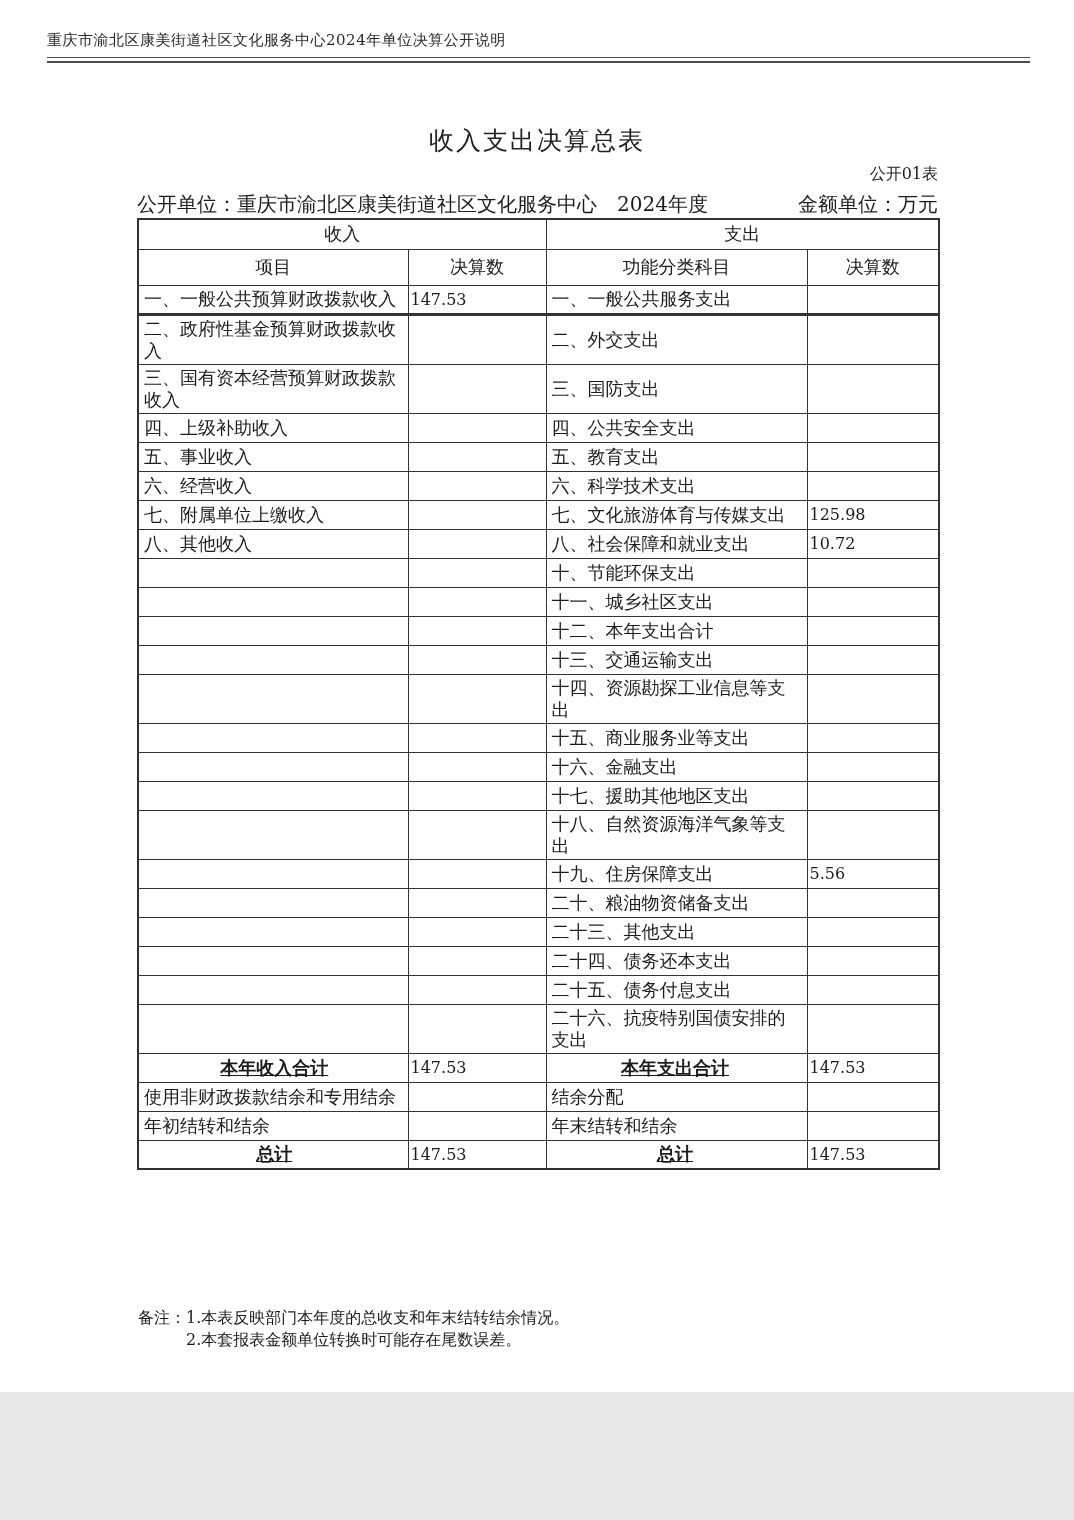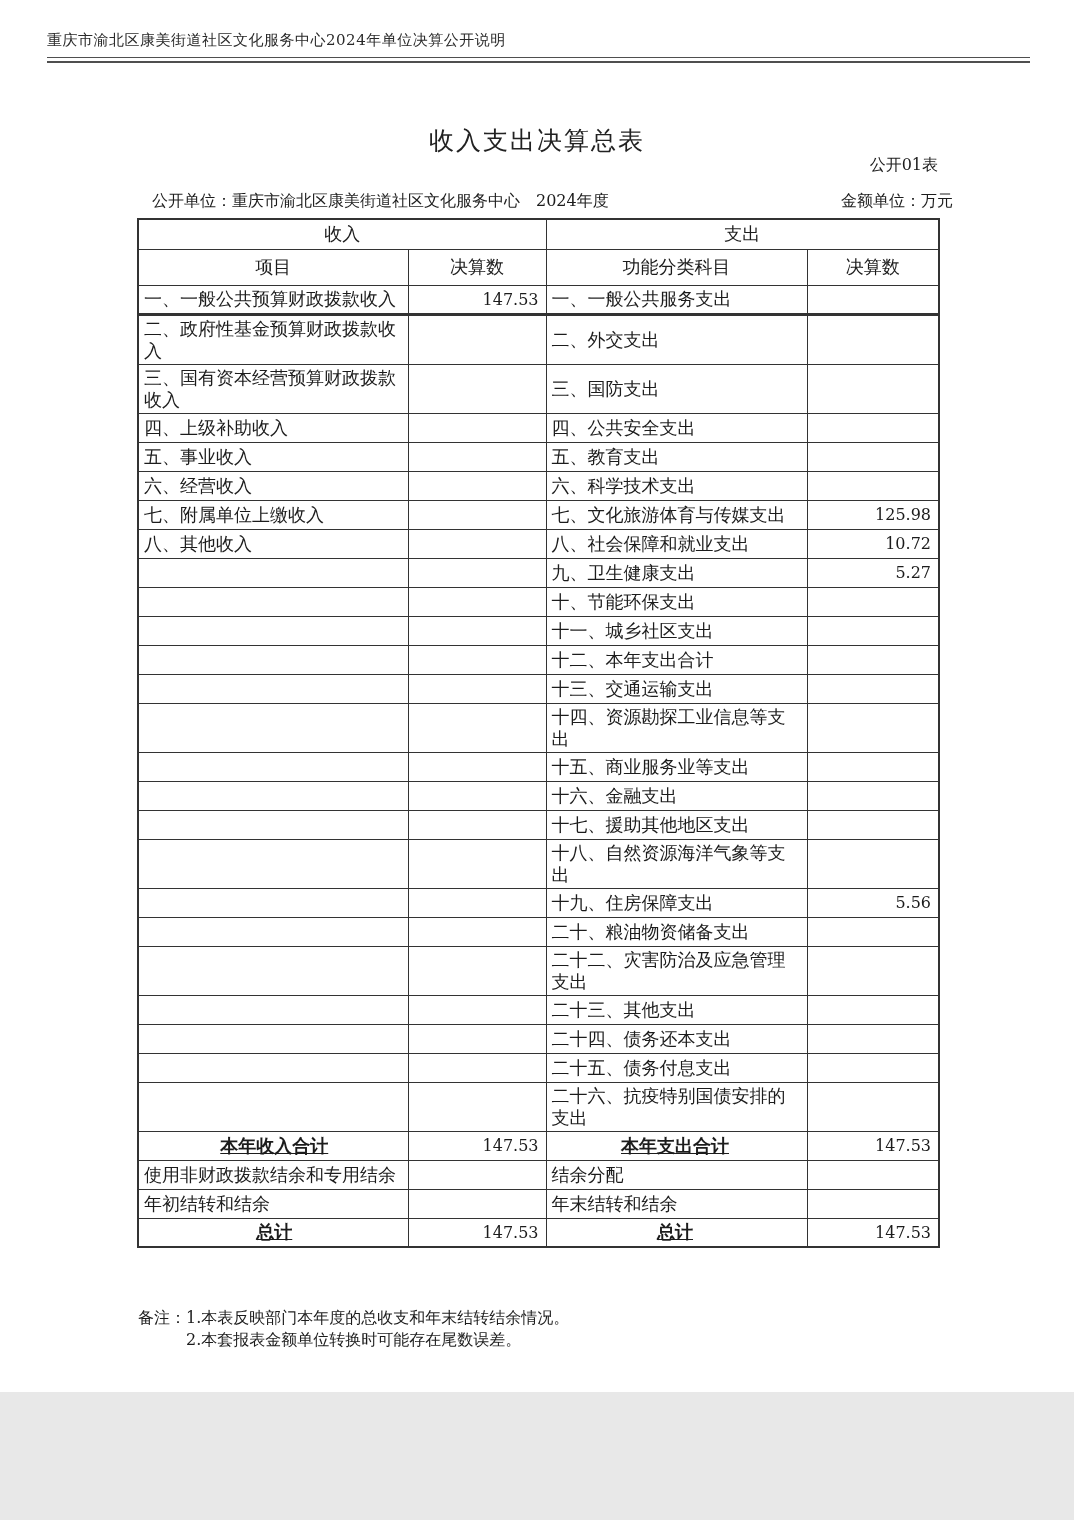--- a/index.html
+++ b/index.html
@@ -38,33 +38,33 @@
     width: 100%;
     text-align: center;
     font-size: 25px;
     font-weight: 400;
     letter-spacing: 2px;
     color: #222;
   }
   .table-code {
     position: absolute;
     left: 137px;
-    top: 155px;
+    top: 164px;
     width: 801px;
     text-align: right;
     font-size: 16px;
   }
   .unit-line {
     position: absolute;
-    left: 152px;
+    left: 137px;
     top: 191px;
     width: 801px;
     display: flex;
     justify-content: space-between;
-    font-size: 16px;
+    font-size: 20px;
   }
   table.main-table {
     position: absolute;
     left: 137px;
     top: 218px;
     width: 801px;
     border-collapse: collapse;
     table-layout: fixed;
     border: 2px solid #333;
   }
@@ -81,21 +81,20 @@
   }
   .main-table tbody tr { height: 29px; }
   .c-label {
     text-align: left;
     font-size: 18px;
     line-height: 22px;
     padding: 2px 3px 2px 5px;
   }
   td.c-label:nth-child(3) { padding: 2px 8px 2px 5px; }
   .c-num {
-    text-align: right;
     font-size: 16px;
     padding: 2px 7px 2px 2px;
   }
   tr.emph .c-label {
     text-align: center;
     font-weight: bold;
     text-decoration: underline;
   }
   tr.thick-bottom td { border-bottom-width: 3px; }
   .notes {
@@ -201,26 +200,20 @@
         </tr>
         <tr>
           <td class="c-label">八、其他收入</td>
           <td class="c-num"></td>
           <td class="c-label">八、社会保障和就业支出</td>
           <td class="c-num">10.72</td>
         </tr>
         <tr>
           <td class="c-label"></td>
           <td class="c-num"></td>
-          <td class="c-label">九、卫生健康支出</td>
-          <td class="c-num">5.27</td>
-        </tr>
-        <tr>
-          <td class="c-label"></td>
-          <td class="c-num"></td>
           <td class="c-label">十、节能环保支出</td>
           <td class="c-num"></td>
         </tr>
         <tr>
           <td class="c-label"></td>
           <td class="c-num"></td>
           <td class="c-label">十一、城乡社区支出</td>
           <td class="c-num"></td>
         </tr>
         <tr>
@@ -268,26 +261,20 @@
         <tr>
           <td class="c-label"></td>
           <td class="c-num"></td>
           <td class="c-label">十九、住房保障支出</td>
           <td class="c-num">5.56</td>
         </tr>
         <tr>
           <td class="c-label"></td>
           <td class="c-num"></td>
           <td class="c-label">二十、粮油物资储备支出</td>
-          <td class="c-num"></td>
-        </tr>
-        <tr>
-          <td class="c-label"></td>
-          <td class="c-num"></td>
-          <td class="c-label">二十二、灾害防治及应急管理支出</td>
           <td class="c-num"></td>
         </tr>
         <tr>
           <td class="c-label"></td>
           <td class="c-num"></td>
           <td class="c-label">二十三、其他支出</td>
           <td class="c-num"></td>
         </tr>
         <tr>
           <td class="c-label"></td>

